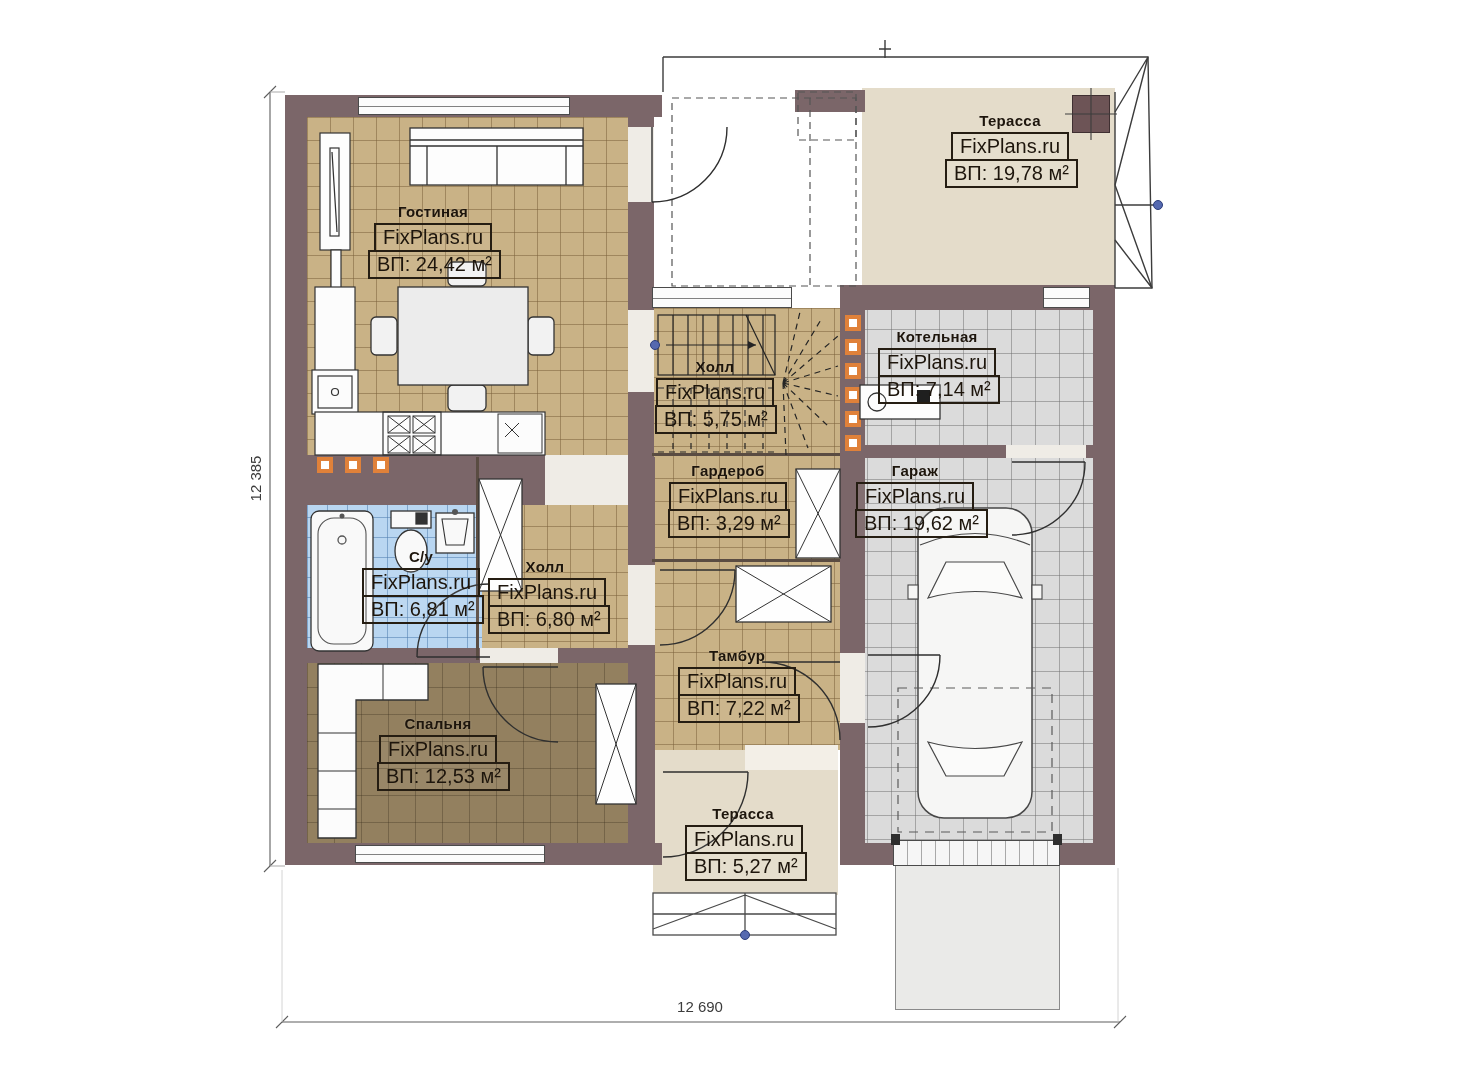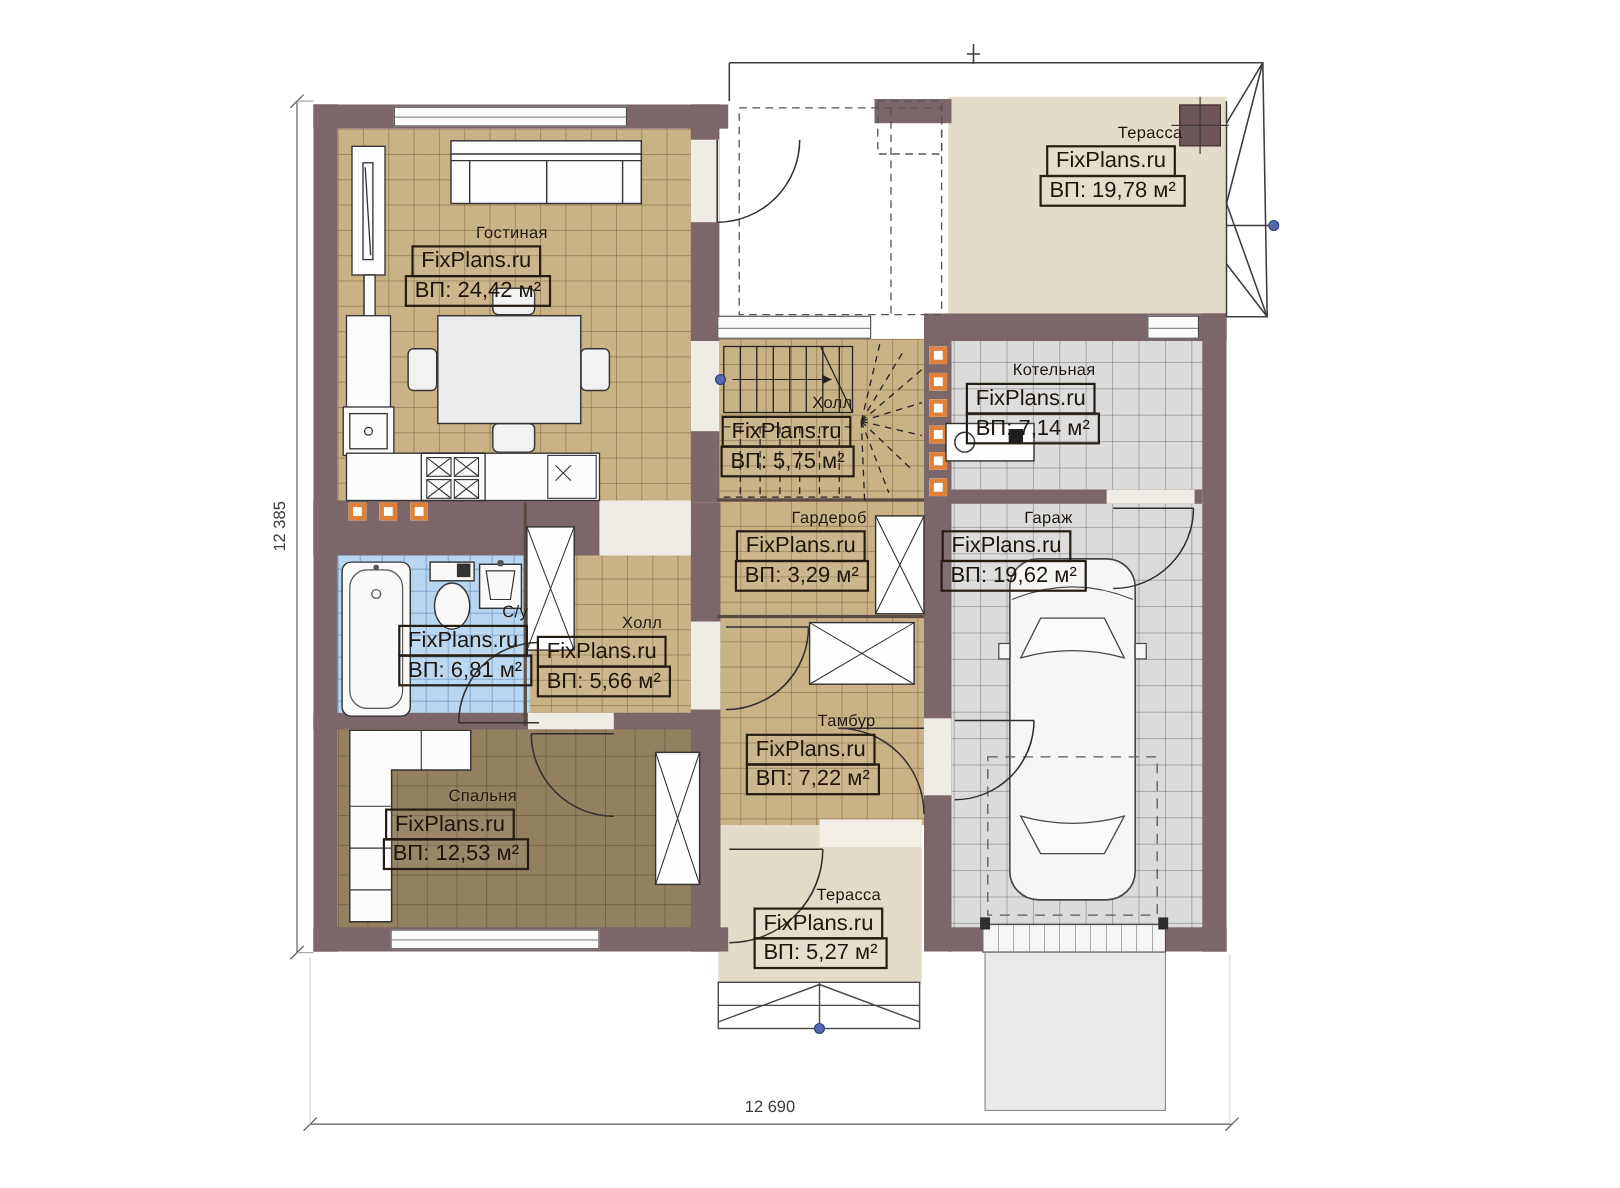--- a/index.html
+++ b/index.html
@@ -33,22 +33,22 @@
   .window::after{content:"";position:absolute;left:0;right:0;top:50%;border-top:1px solid #808080;}
   .gate{position:absolute;background:#f6f6f6;border:1.5px solid #4a4a4a;box-sizing:border-box;
         background-image:repeating-linear-gradient(90deg,transparent 0 13px,#a9a9a9 13px 14px);}
   
   .marker{position:absolute;width:16px;height:16px;box-sizing:border-box;background:#fff;
           border:4px solid var(--accent-orange,#e0813a);}
   
   .column{position:absolute;background:#6d5456;border:1px solid #3f2f31;box-sizing:border-box;}
   
   .room-label{position:absolute;text-align:center;color:#1d150c;z-index:6;}
-  .room-label .rname{font-weight:normal;font-size:15px;letter-spacing:.3px;margin-bottom:3px;
-                     text-shadow:0 0 2px rgba(255,255,255,.25);text-align:right;}
+  .room-label .rname{font-weight:bold;font-size:15px;letter-spacing:.3px;margin-bottom:3px;
+                     text-shadow:0 0 2px rgba(255,255,255,.25);}
   .room-label .lbox{display:block;margin:0 auto;border:2px solid #251d12;padding:1px 7px;
                     font-size:20px;background:rgba(255,255,255,.06);width:max-content;min-width:86px;}
   .room-label .lbox + .lbox{margin-top:-2px;text-align:right;}
   
   .dim-label{position:absolute;color:#3c3c3c;font-size:15px;z-index:6;}
   .dim-v{transform:rotate(-90deg);transform-origin:center;}
   svg.overlay{position:absolute;left:0;top:0;z-index:5;pointer-events:none;}
   .z1{z-index:1}.z3{z-index:3}.z4{z-index:4}
 </style>
 </head>
@@ -315,30 +315,30 @@
 
   <div class="room-label" style="left:362px;top:548px;width:118px;">
     <div class="rname">С/у</div>
     <span class="lbox">FixPlans.ru</span>
     <span class="lbox">ВП: 6,81 м²</span>
   </div>
 
   <div class="room-label" style="left:488px;top:558px;width:114px;">
     <div class="rname">Холл</div>
     <span class="lbox">FixPlans.ru</span>
-    <span class="lbox">ВП: 5,66 м²</span>
+    <span class="lbox">ВП: 6,80 м²</span>
   </div>
 
   <div class="room-label" style="left:678px;top:625px;width:118px;margin-top:22px;">
     <div class="rname">Тамбур</div>
     <span class="lbox">FixPlans.ru</span>
     <span class="lbox">ВП: 7,22 м²</span>
   </div>
 
-  <div class="room-label" style="left:348px;top:715px;width:122px;">
+  <div class="room-label" style="left:377px;top:715px;width:122px;">
     <div class="rname">Спальня</div>
     <span class="lbox">FixPlans.ru</span>
     <span class="lbox">ВП: 12,53 м²</span>
   </div>
 
   <div class="room-label" style="left:685px;top:805px;width:116px;">
     <div class="rname">Терасса</div>
     <span class="lbox">FixPlans.ru</span>
     <span class="lbox">ВП: 5,27 м²</span>
   </div>

